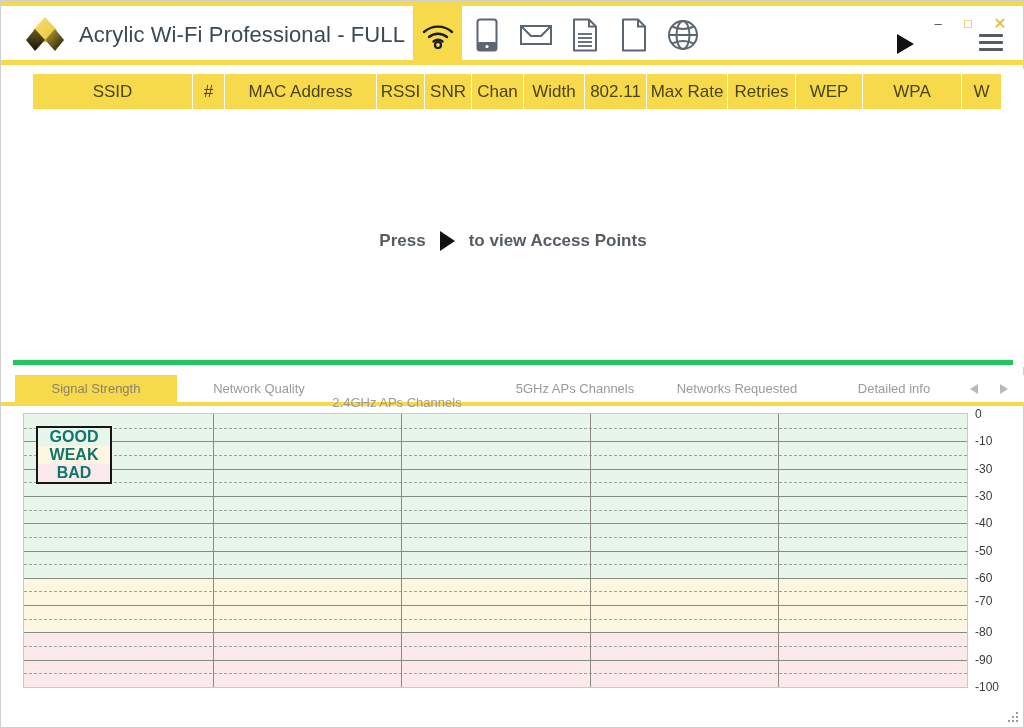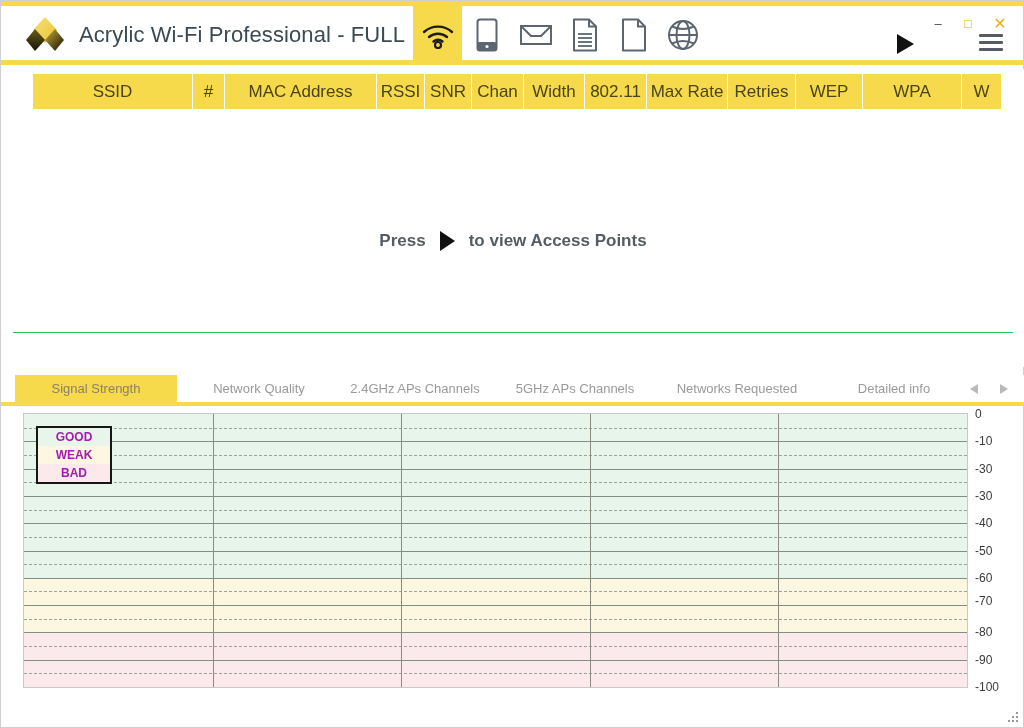--- a/index.html
+++ b/index.html
@@ -101,23 +101,23 @@
     font-size: 17px;
     display: flex; align-items: center; justify-content: center;
     border-right: 1px solid #ffffff;
     height: 35px;
     cursor: pointer;
     white-space: nowrap;
   }
 
   #table-body {
     position: absolute; left: 12px; top: 40px;
-    width: 1000px; height: 224px;
-    background: #ffffff;
-    border-bottom: 1px solid #22c55e;
+    width: 1000px; height: 256px;
+    background: #ffffff;
+    border-bottom: 5px solid #22c55e;
   }
   #empty-msg {
     position: absolute; left: 0; top: 122px;
     width: 100%;
     text-align: center;
     font-size: 17px; color: #555c63;
     font-weight: bold;
     display: flex; align-items: center; justify-content: center;
     gap: 14px;
   }
@@ -190,21 +190,21 @@
   #legend {
     position: absolute; left: 12px; top: 12px;
     width: 76px;
     border: 2px solid #161616;
     background: #ffffff;
     z-index: 5;
   }
   .legend-row {
     height: 18px;
     display: flex; align-items: center; justify-content: center;
-    font-size: 12px; font-weight: bold; color: #a21caf;
+    font-size: 16px; font-weight: bold; color: #0f766e;
   }
 
   #resize-grip {
     position: absolute; right: 3px; bottom: 3px;
     width: 12px; height: 12px;
   }
   #resize-grip i {
     position: absolute; width: 2px; height: 2px; background: #9a9a9a;
   }
 </style>
@@ -381,21 +381,21 @@
       <svg width="16" height="16" viewBox="0 0 16 16">
           <polygon points="5,3 5,13 13,8" fill="#b9b9b9"></polygon>
         </svg>
     </div>
   <div class="tab active" style="left: 14px; width: 162px;">
         <span>Signal Strength</span>
       </div>
       <div class="tab" style="left: 188px; width: 140px;">
         <span>Network Quality</span>
       </div>
-      <div class="tab" style="left: 338px; width: 152px;">
+      <div class="tab" style="left: 320px; width: 152px; margin-top: 14px;">
         <span>2.4GHz APs Channels</span>
       </div>
       <div class="tab" style="left: 500px; width: 148px;">
         <span>5GHz APs Channels</span>
       </div>
       <div class="tab" style="left: 658px; width: 156px;">
         <span>Networks Requested</span>
       </div>
       <div class="tab" style="left: 834px; width: 118px;">
         <span>Detailed info</span>

